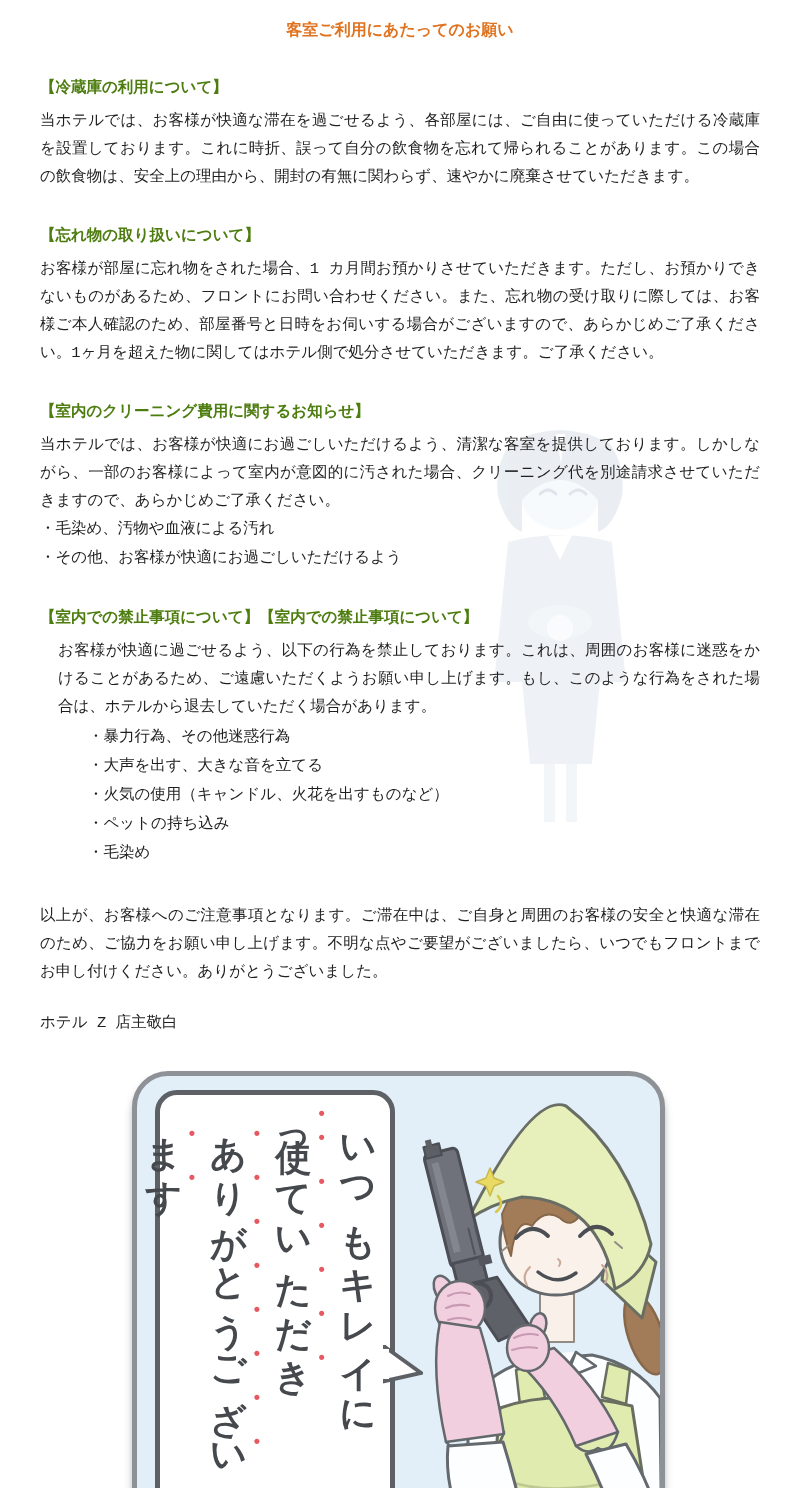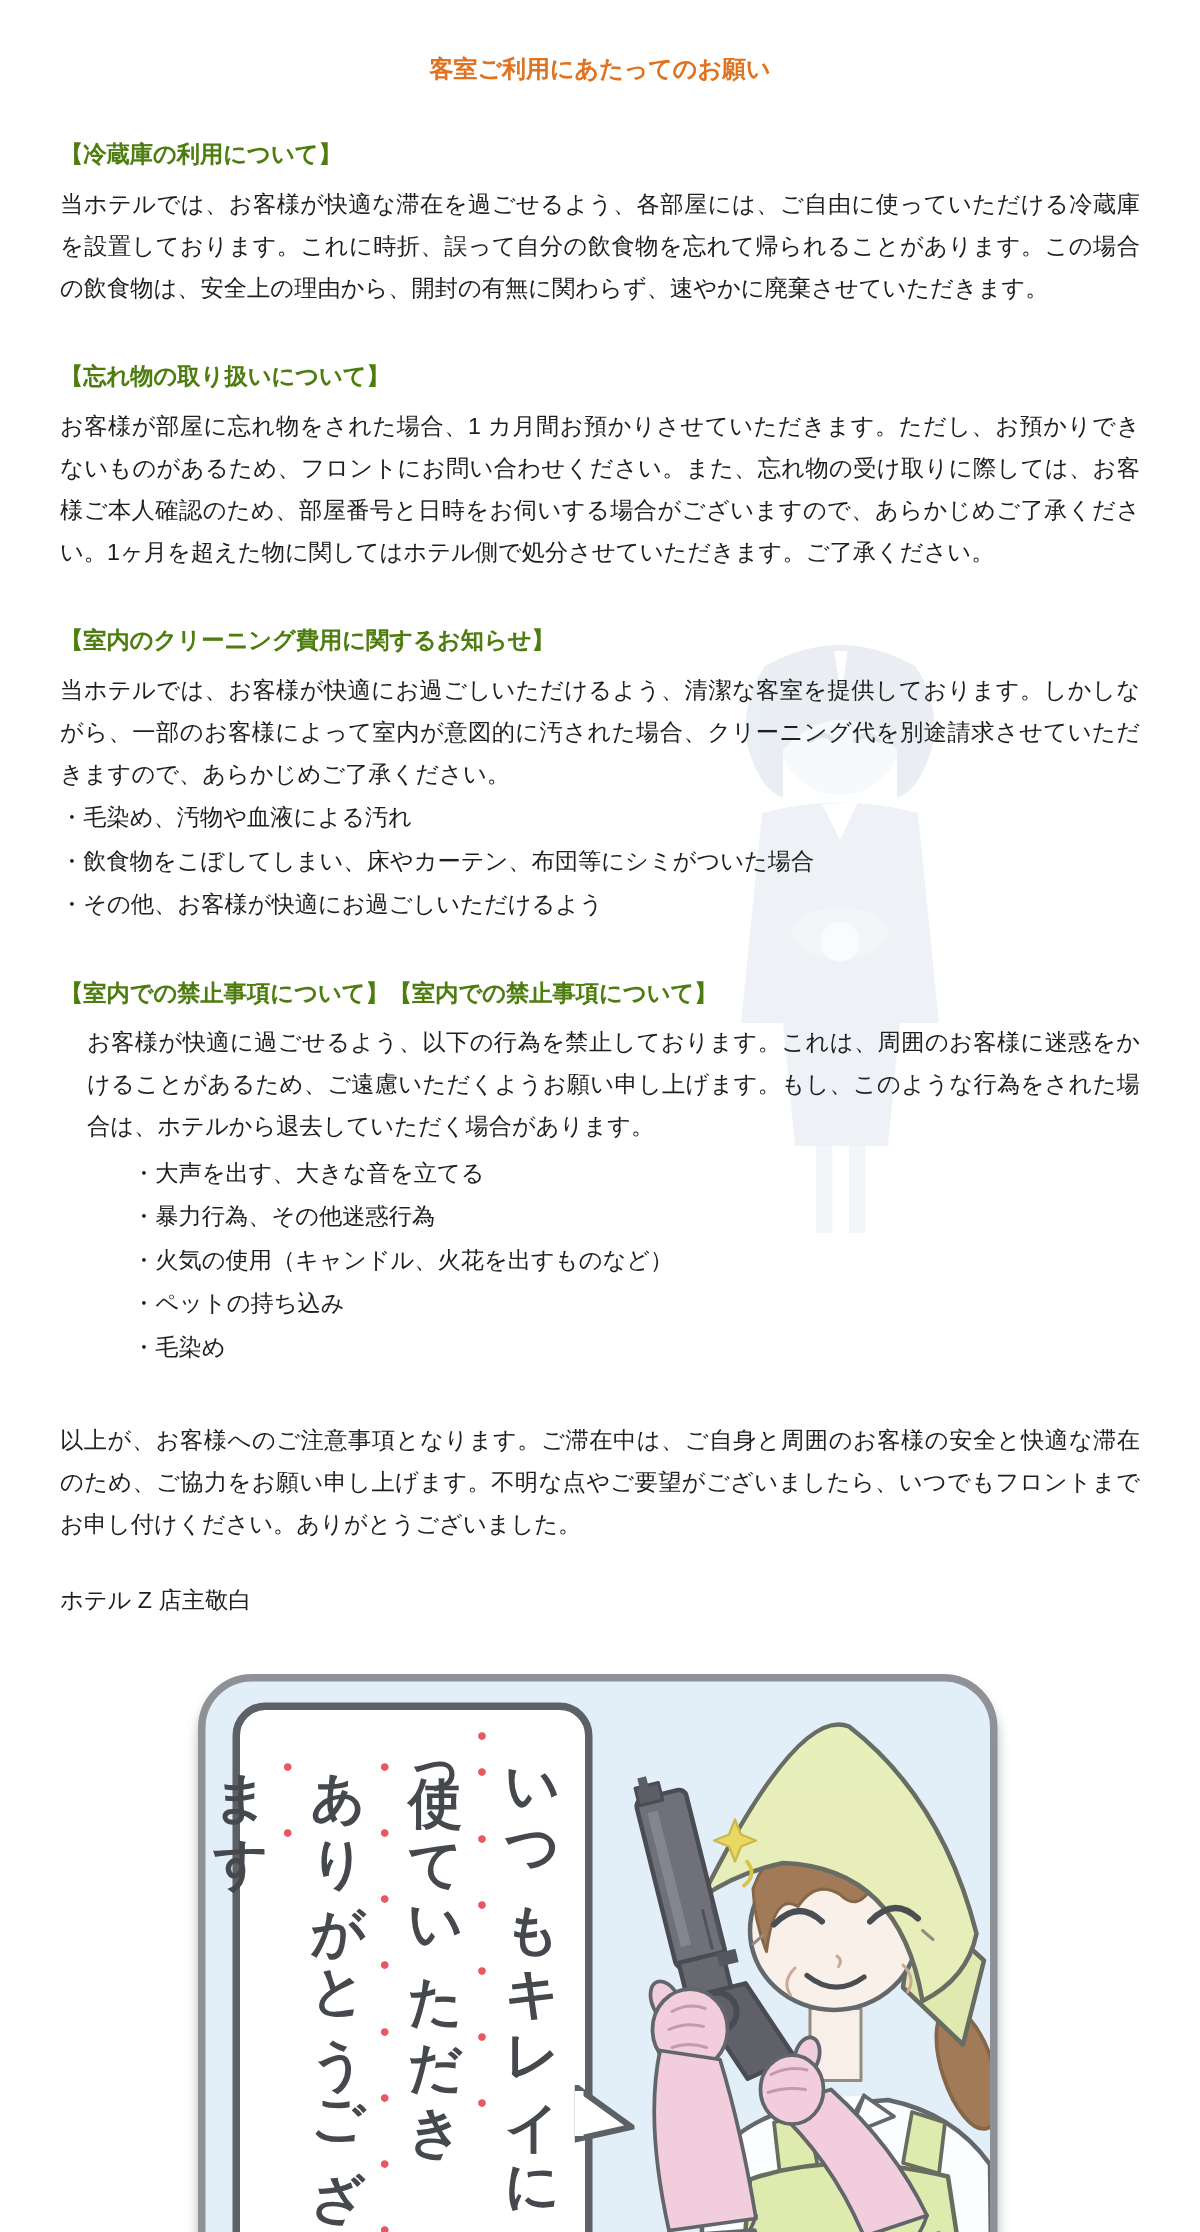--- a/index.html
+++ b/index.html
@@ -1,20 +1,20 @@
 <!DOCTYPE html>
 <html><head>
 <meta charset="utf-8">
 <style>
   * { margin:0; padding:0; box-sizing:border-box; }
   html,body { background:#ffffff; }
   .page {
     position:relative; width:800px; height:1488px; overflow:hidden;
-    background:#ffffff; font-family:Liberation Sans, sans-serif;
-    color:#1f1f1f; padding:36px 40px 0 40px;
+    background:#ffffff; font-family:Liberation Mono, monospace;
+    color:#1f1f1f; padding:20px 40px 0 40px;
   }
   .watermark { position:absolute; left:452px; top:430px; width:218px; height:410px; z-index:0; pointer-events:none; }
   .content { position:relative; z-index:1; }
   .doc-title { font-size:16px; font-weight:600; color:#e0731f; text-align:center; margin-bottom:36px; }
   .section { margin-top:34px; }
   .section-heading { font-size:15.5px; font-weight:600; color:#4d7c0f; margin-bottom:9px; }
   .body-text { font-size:15.5px; line-height:28px; text-align:justify; word-break:break-all; }
   .indented { padding-left:18px; }
   .bullet-list .bullet-item { font-size:15.5px; line-height:29px; }
   .bullet-list.sub { padding-left:48px; margin-top:2px; }
@@ -76,31 +76,30 @@
     <div class="section">
       <div class="section-heading">【忘れ物の取り扱いについて】</div>
       <p class="body-text">お客様が部屋に忘れ物をされた場合、1 カ月間お預かりさせていただきます。ただし、お預かりできないものがあるため、フロントにお問い合わせください。また、忘れ物の受け取りに際しては、お客様ご本人確認のため、部屋番号と日時をお伺いする場合がございますので、あらかじめご了承ください。1ヶ月を超えた物に関してはホテル側で処分させていただきます。ご了承ください。</p>
     </div>
 
     <div class="section">
       <div class="section-heading">【室内のクリーニング費用に関するお知らせ】</div>
       <p class="body-text">当ホテルでは、お客様が快適にお過ごしいただけるよう、清潔な客室を提供しております。しかしながら、一部のお客様によって室内が意図的に汚された場合、クリーニング代を別途請求させていただきますので、あらかじめご了承ください。</p>
       <div class="bullet-list">
           <div class="bullet-item">・毛染め、汚物や血液による汚れ</div>
-          <div class="bullet-item">・飲食物をこぼしてしまい、床やカーテン、布団等にシミがついた場合</div>
           <div class="bullet-item">・その他、お客様が快適にお過ごしいただけるよう</div>
         </div>
     </div>
 
     <div class="section">
       <div class="section-heading">【室内での禁止事項について】【室内での禁止事項について】</div>
       <p class="body-text indented">お客様が快適に過ごせるよう、以下の行為を禁止しております。これは、周囲のお客様に迷惑をかけることがあるため、ご遠慮いただくようお願い申し上げます。もし、このような行為をされた場合は、ホテルから退去していただく場合があります。</p>
       <div class="bullet-list sub">
+          <div class="bullet-item">・暴力行為、その他迷惑行為</div>
           <div class="bullet-item">・大声を出す、大きな音を立てる</div>
-          <div class="bullet-item">・暴力行為、その他迷惑行為</div>
           <div class="bullet-item">・火気の使用（キャンドル、火花を出すものなど）</div>
           <div class="bullet-item">・ペットの持ち込み</div>
           <div class="bullet-item">・毛染め</div>
         </div>
     </div>
 
     <p class="body-text closing">以上が、お客様へのご注意事項となります。ご滞在中は、ご自身と周囲のお客様の安全と快適な滞在のため、ご協力をお願い申し上げます。不明な点やご要望がございましたら、いつでもフロントまでお申し付けください。ありがとうございました。</p>
     <p class="signature">ホテル Z 店主敬白</p>
 
     <div class="poster-card">

